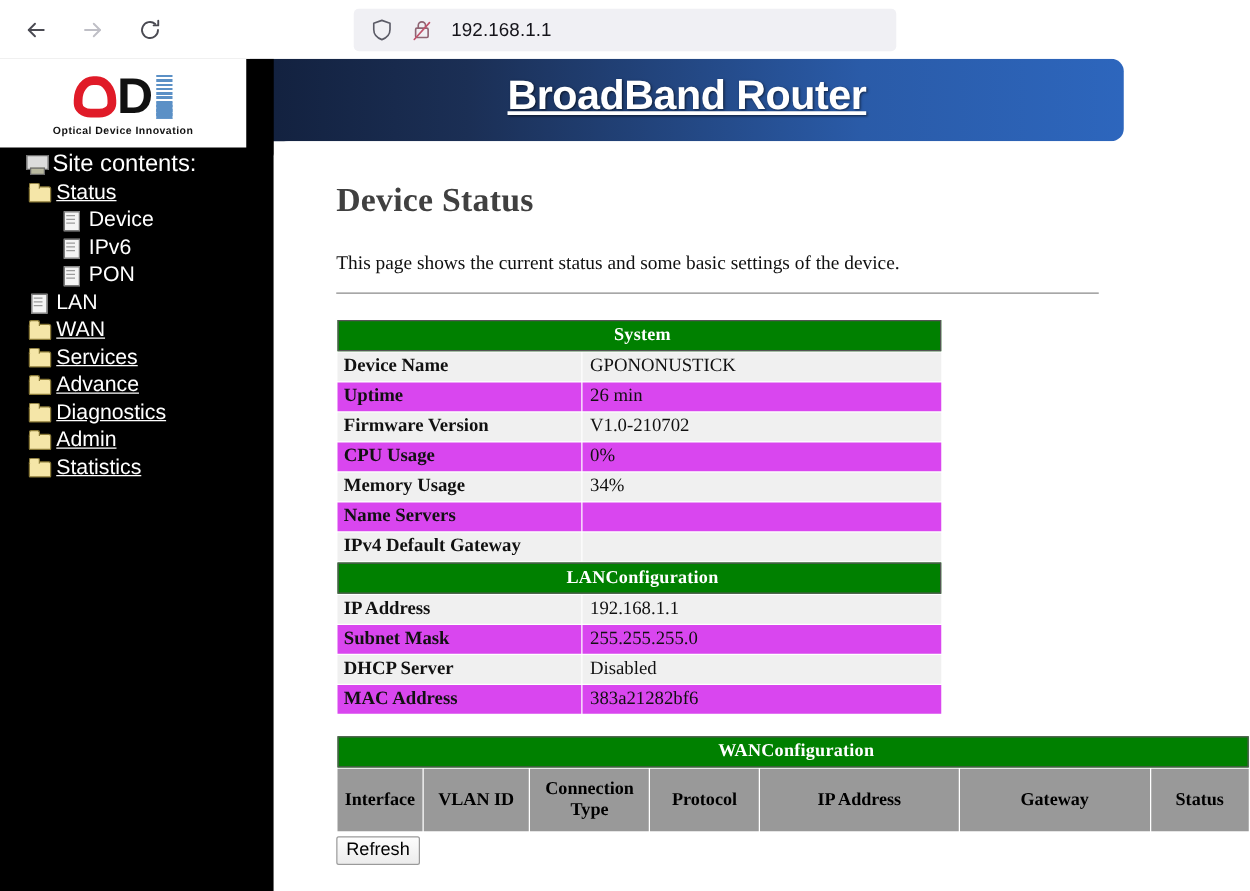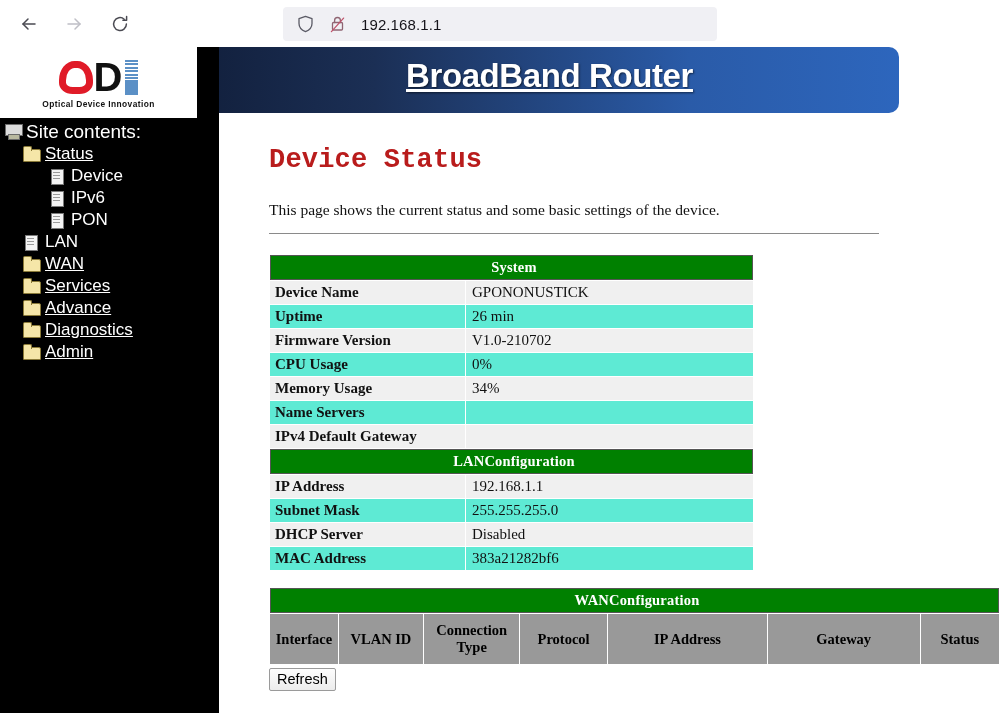--- a/index.html
+++ b/index.html
@@ -90,21 +90,21 @@
   }
   .logo-tag {
     font-family: "Liberation Sans", sans-serif;
     font-weight: bold; font-size: 8.4px; color: #111;
     letter-spacing: 0.4px; margin-top: 1px;
   }
 
   .tree { position: absolute; left: 0; top: 72px; width: 219px; }
   .tree-root {
     display: flex; align-items: center;
-    height: 24px; padding-left: 4px;
+    height: 24px; padding-left: 20px;
   }
   .tree-root .label {
     color: #ffffff; font-size: 19px;
     font-family: "Liberation Sans", sans-serif;
     margin-left: 4px; line-height: 19px;
   }
   .tree-item {
     display: flex; align-items: center;
     height: 22px;
   }
@@ -171,22 +171,22 @@
 
   
   .content {
     position: absolute; left: 219px; top: 66px;
     width: 781px; height: 600px;
     background: #ffffff;
     border-radius: 12px 0 0 0;
     padding: 32px 0 0 50px;
   }
   .page-title {
-    color: #b91c1c;
-    font-family: Liberation Mono, monospace;
+    color: #404040;
+    font-family: Liberation Serif, serif;
     font-weight: bold;
     font-size: 27px;
     letter-spacing: 0.2px;
   }
   .page-desc {
     margin-top: 26px;
     font-family: "Liberation Serif", serif;
     font-size: 15.5px;
     color: #111111;
   }
@@ -220,21 +220,21 @@
     font-weight: bold;
     color: #111111;
     padding: 3px 0 3px 5px;
     width: 195px;
   }
   td.val {
     background: #f0f0f0;
     color: #111111;
     padding: 3px 0 3px 6px;
   }
-  tr.alt td.lbl, tr.alt td.val { background: #5eead4; }
+  tr.alt td.lbl, tr.alt td.val { background: #d946ef; }
 
   table.wan { width: 731px; margin-top: 16px; }
   td.wan-head {
     background: #999999;
     color: #000000;
     font-weight: bold;
     font-size: 14.5px;
     text-align: center;
     padding: 8px 4px;
     line-height: 17px;
@@ -355,20 +355,24 @@
             <span class="label link">Advance</span>
           </div>
           <div class="tree-item depth1">
             <span class="ico ico-folder"></span>
             <span class="label link">Diagnostics</span>
           </div>
           <div class="tree-item depth1">
             <span class="ico ico-folder"></span>
             <span class="label link">Admin</span>
           </div>
+          <div class="tree-item depth1">
+            <span class="ico ico-folder"></span>
+            <span class="label link">Statistics</span>
+          </div>
         </div>
     </div>
   </div>
 
   <div class="content">
 
     <div class="page-title">Device Status</div>
     <div class="page-desc">This page shows the current status and some basic settings of the device.</div>
     <div class="hr"></div>
 

